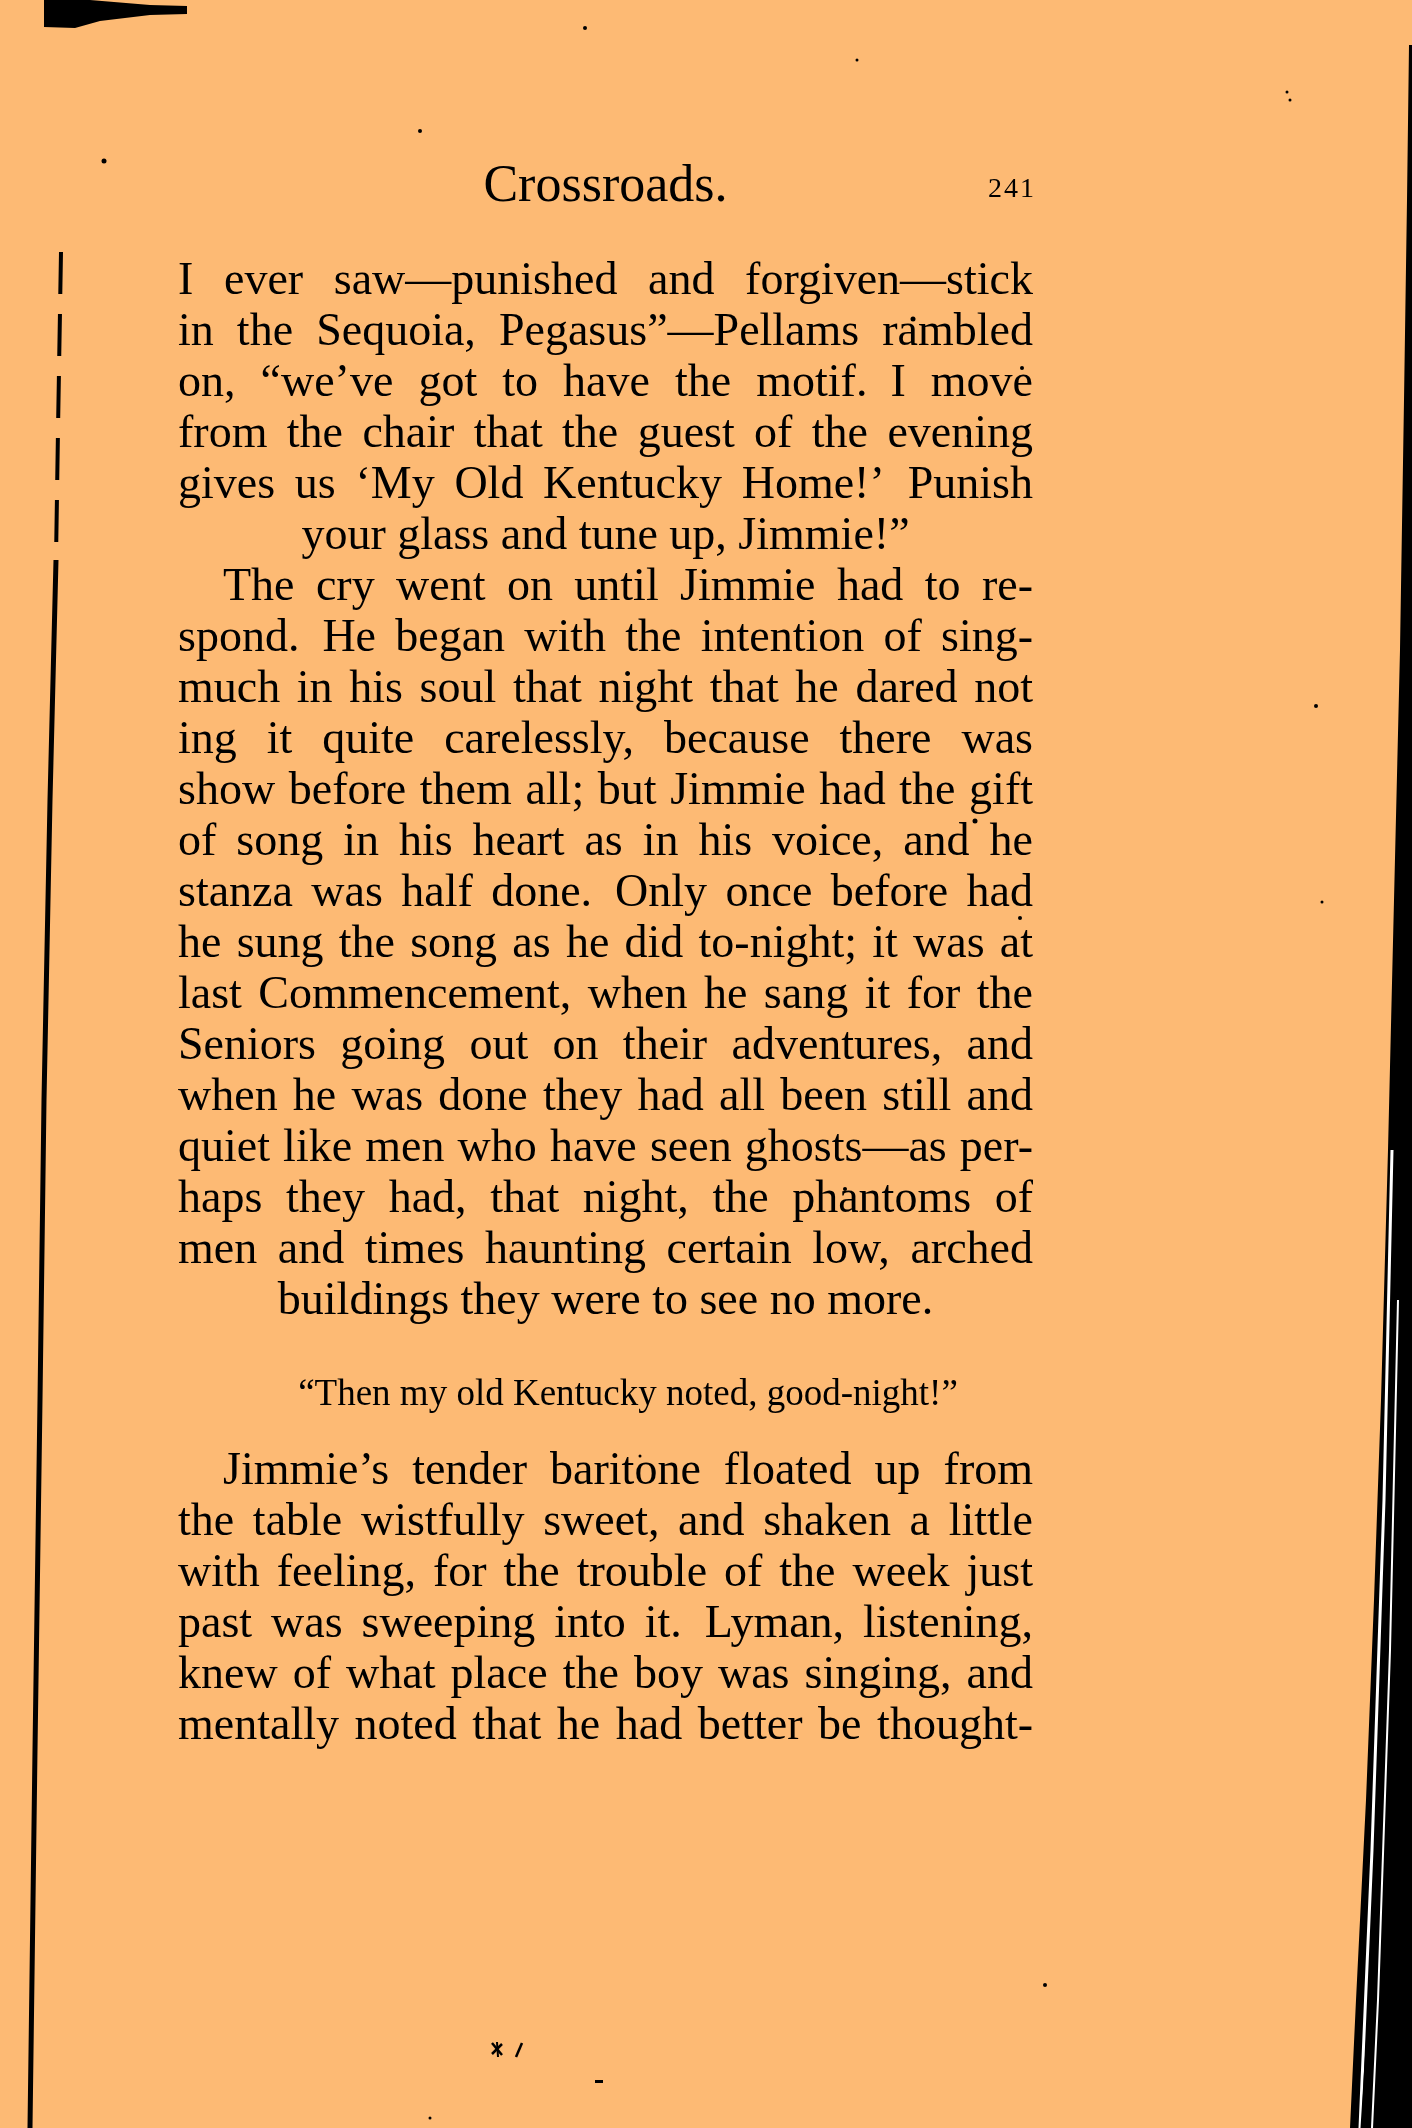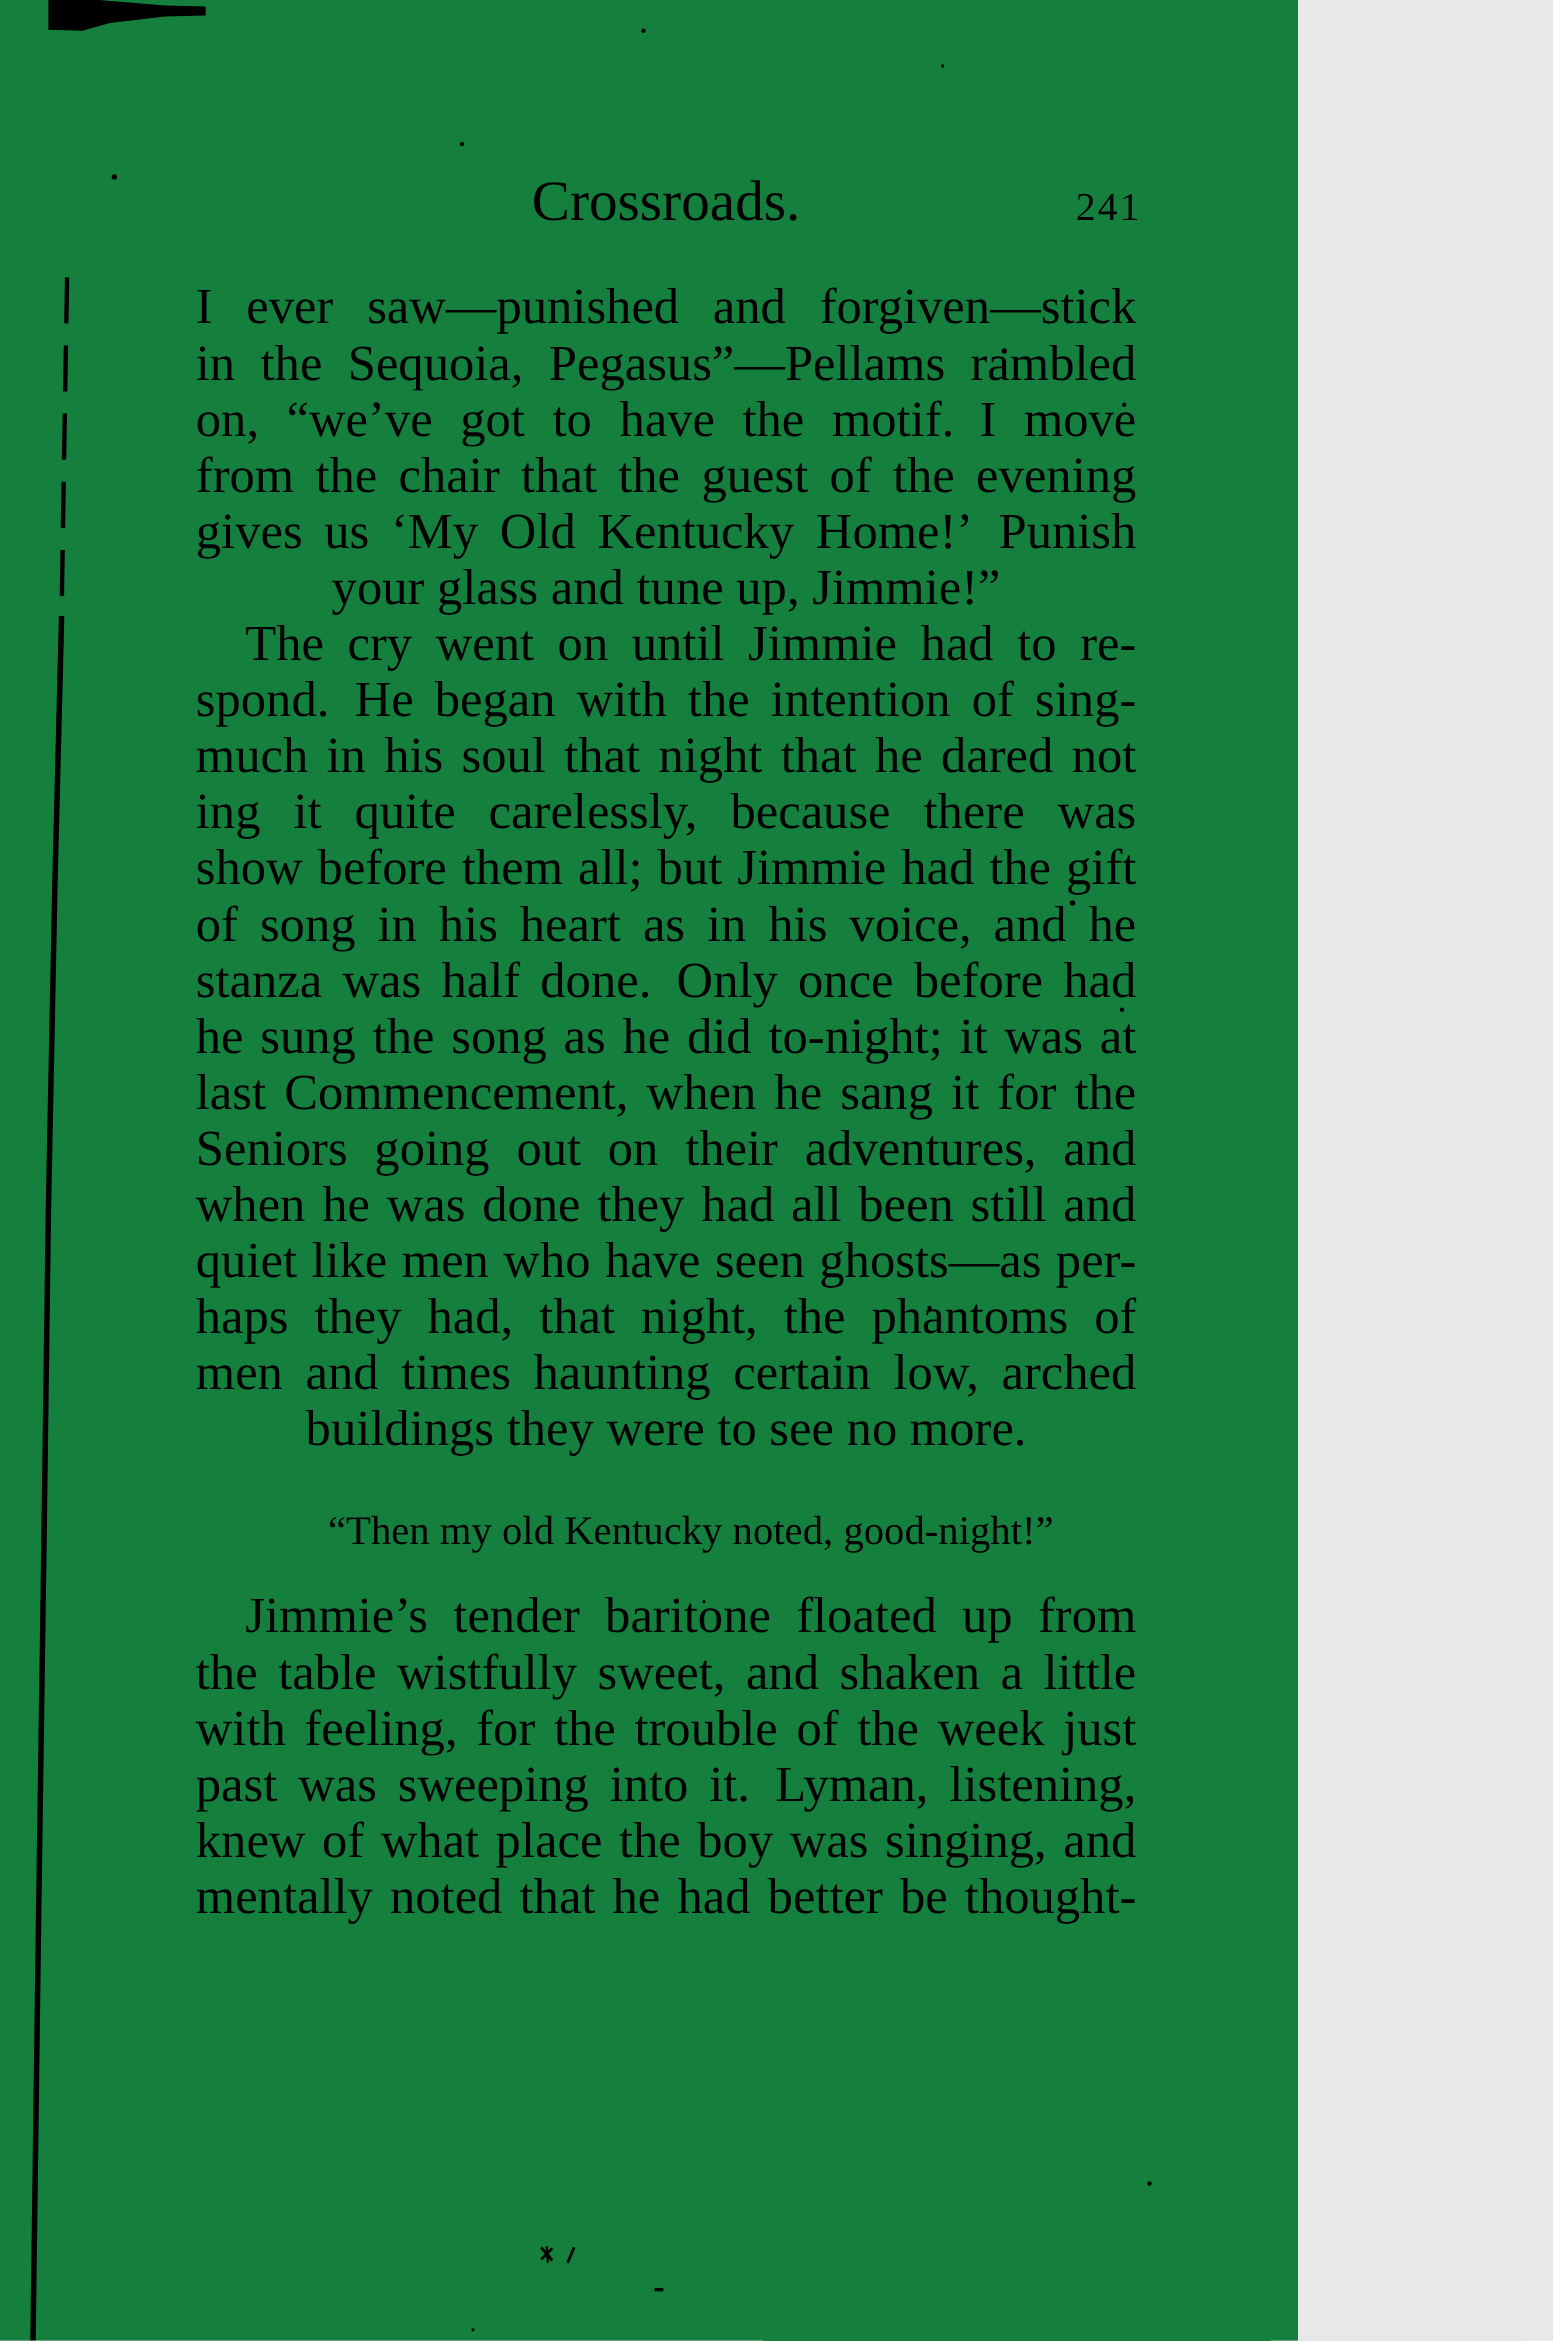--- a/index.html
+++ b/index.html
@@ -2,23 +2,23 @@
 <html><head>
 <meta charset="utf-8">
 <style>
   html, body {
     margin: 0;
     padding: 0;
     background: #e8e8e8;
   }
   #scan-page {
     position: relative;
-    width: 1180px;
+    width: 1412px;
     height: 2128px;
-    background: #15803d;
+    background: #fdba74;
     overflow: hidden;
     font-family: "Liberation Serif", "DejaVu Serif", serif;
     color: #000000;
   }
   
   #running-header {
     position: absolute;
     left: 178px;
     top: 158px;
     width: 855px;
@@ -26,21 +26,21 @@
     font-size: 52px;
     line-height: 52px;
     white-space: nowrap;
   }
   #page-number {
     position: absolute;
     top: 174px;
     left: 978px;
     width: 58px;
     text-align: right;
-    font-size: 36px;
+    font-size: 28px;
     line-height: 28px;
     letter-spacing: 2px;
   }
   
   #text-block {
     position: absolute;
     left: 178px;
     top: 253px;
     width: 855px;
     font-size: 46px;

